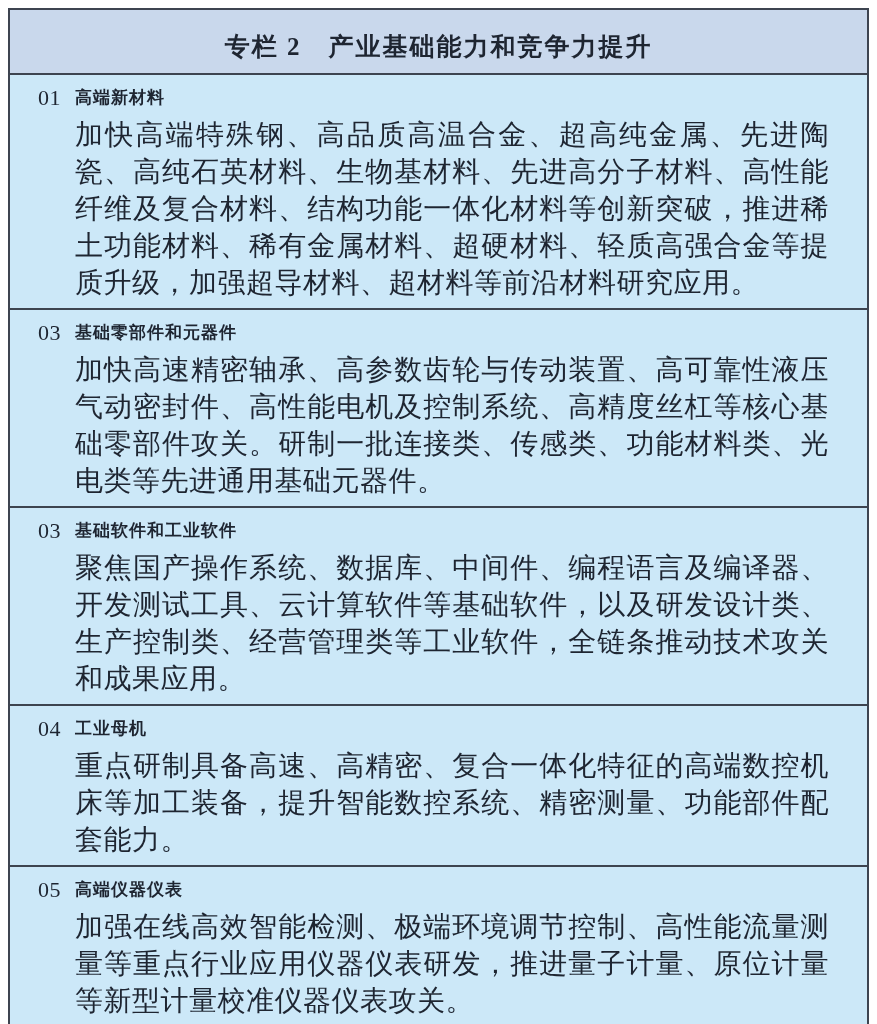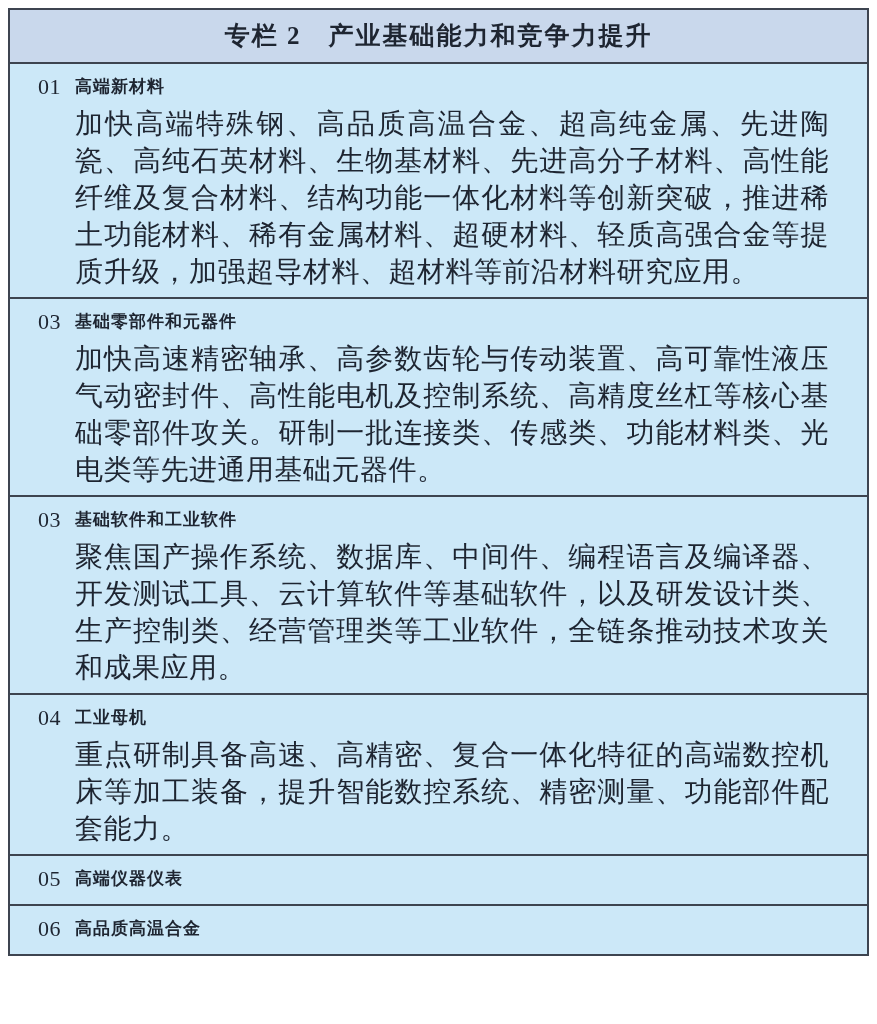--- a/index.html
+++ b/index.html
@@ -27,21 +27,21 @@
   .box {
     width: 100%;
     border: 2px solid var(--border);
   }
   .box-header {
     background: var(--header-bg);
     text-align: center;
     font-weight: bold;
     font-size: 25px;
     letter-spacing: 2px;
-    padding: 9px 10px 10px 10px;
+    padding: 20px 10px 10px 10px;
     border-bottom: 2px solid var(--border);
     color: var(--text);
   }
   .section {
     background: var(--body-bg);
     display: flex;
     align-items: flex-start;
     padding: 4px 38px 7px 28px;
     border-bottom: 2px solid var(--border);
   }
@@ -104,20 +104,21 @@
       <div class="content">
         <div class="sec-title">工业母机</div>
         <div class="sec-body">重点研制具备高速、高精密、复合一体化特征的高端数控机床等加工装备，提升智能数控系统、精密测量、功能部件配套能力。</div>
       </div>
     </div>
 
     <div class="section">
       <div class="num">05</div>
       <div class="content">
         <div class="sec-title">高端仪器仪表</div>
+        <div class="sec-body">加强在线高效智能检测、极端环境调节控制、高性能流量测量等重点行业应用仪器仪表研发，推进量子计量、原位计量等新型计量校准仪器仪表攻关。</div>
       </div>
     </div>
 
     <div class="section">
       <div class="num">06</div>
       <div class="content">
         <div class="sec-title">高品质高温合金</div>
       </div>
     </div>
 

